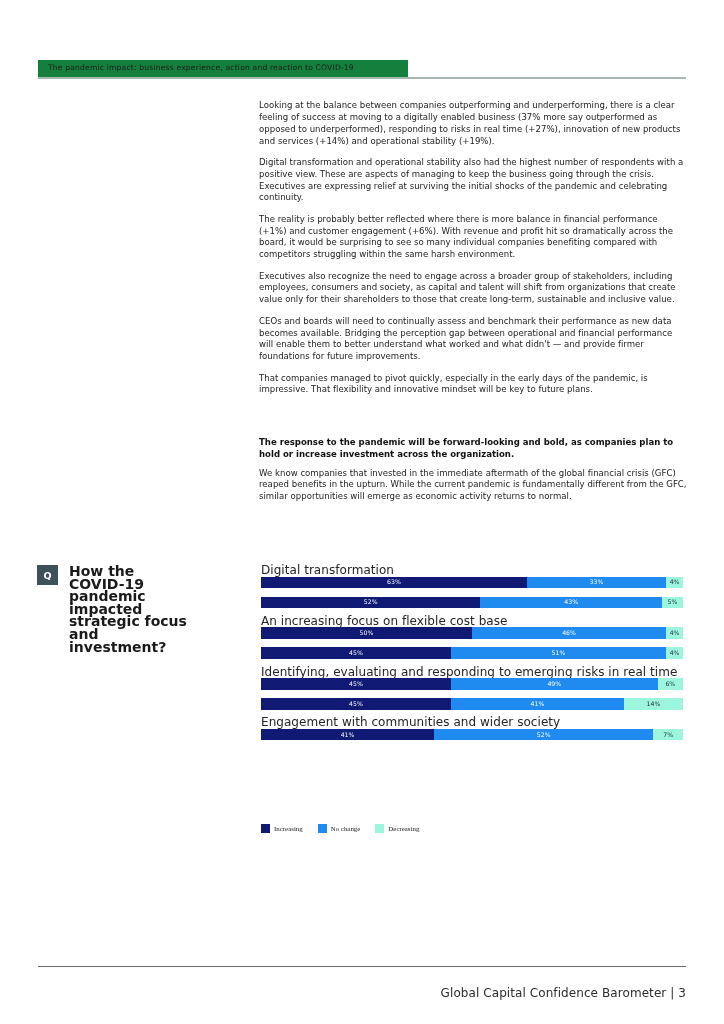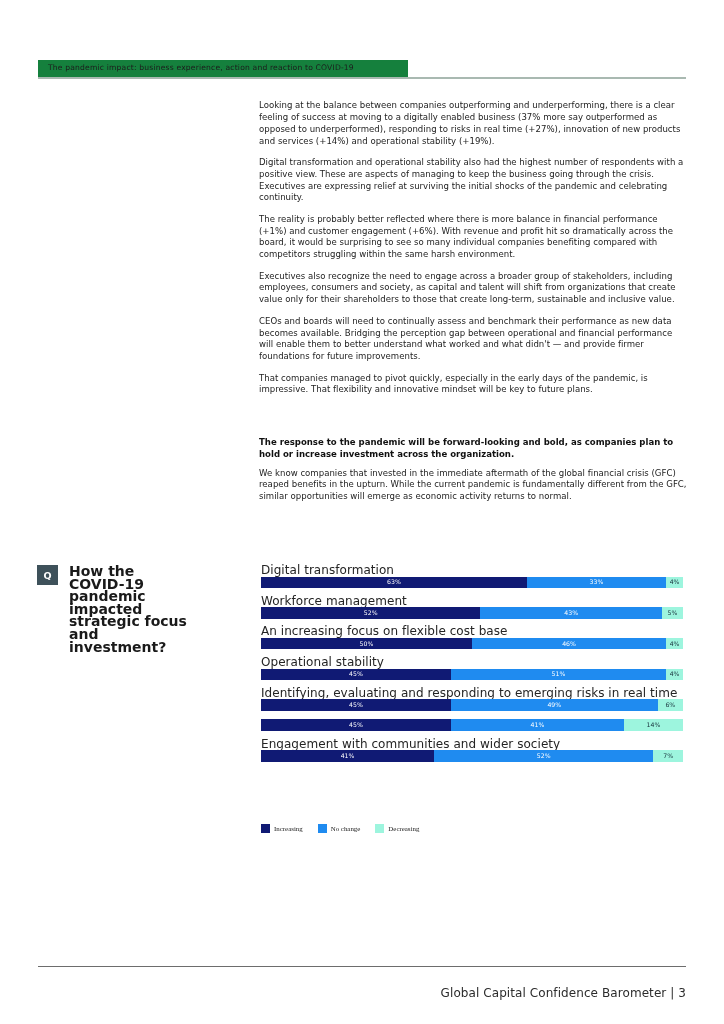--- a/index.html
+++ b/index.html
@@ -201,37 +201,35 @@
 <div class="chart" id="chart">
     <div class="bar-group">
       <div class="bar-label">Digital transformation</div>
       <div class="bar-track">
         <div class="seg seg-inc" style="width: 63%;">63%</div>
         <div class="seg seg-nc" style="width: 33%;">33%</div>
         <div class="seg seg-dec" style="width: 4%;">4%</div>
       </div>
     </div>
     <div class="bar-group">
-      <div class="bar-label">Workforce management</div>
       <div class="bar-track">
         <div class="seg seg-inc" style="width: 52%;">52%</div>
         <div class="seg seg-nc" style="width: 43%;">43%</div>
         <div class="seg seg-dec" style="width: 5%;">5%</div>
       </div>
     </div>
     <div class="bar-group">
       <div class="bar-label">An increasing focus on flexible cost base</div>
       <div class="bar-track">
         <div class="seg seg-inc" style="width: 50%;">50%</div>
         <div class="seg seg-nc" style="width: 46%;">46%</div>
         <div class="seg seg-dec" style="width: 4%;">4%</div>
       </div>
     </div>
     <div class="bar-group">
-      <div class="bar-label">Operational stability</div>
       <div class="bar-track">
         <div class="seg seg-inc" style="width: 45%;">45%</div>
         <div class="seg seg-nc" style="width: 51%;">51%</div>
         <div class="seg seg-dec" style="width: 4%;">4%</div>
       </div>
     </div>
     <div class="bar-group">
       <div class="bar-label">Identifying, evaluating and responding to emerging risks in real time</div>
       <div class="bar-track">
         <div class="seg seg-inc" style="width: 45%;">45%</div>

